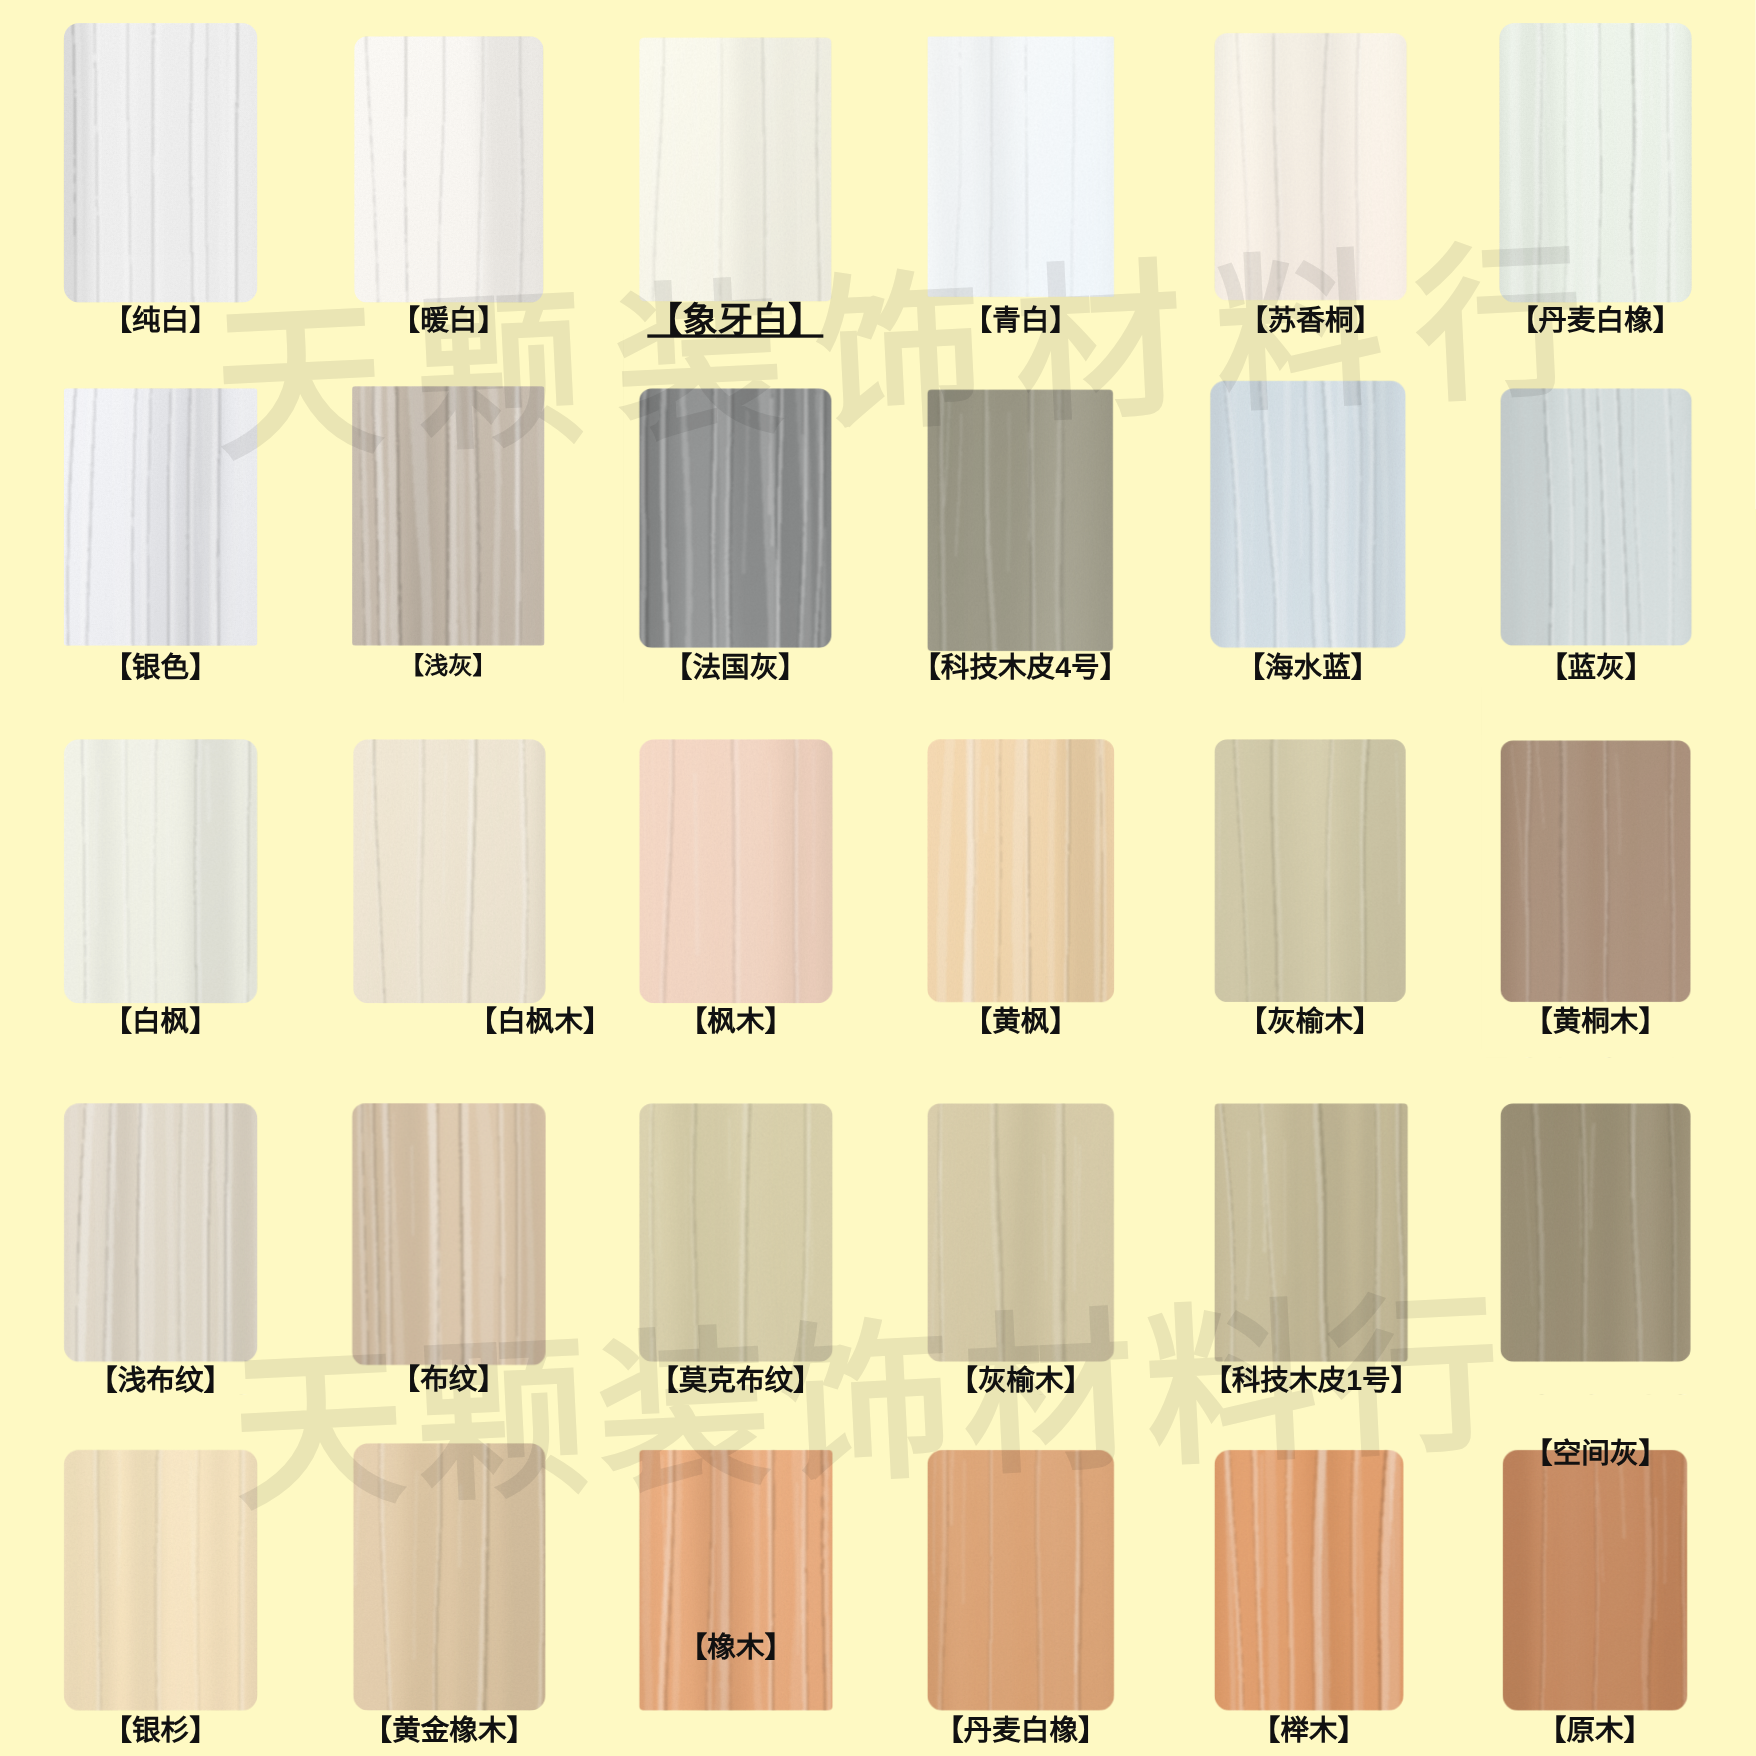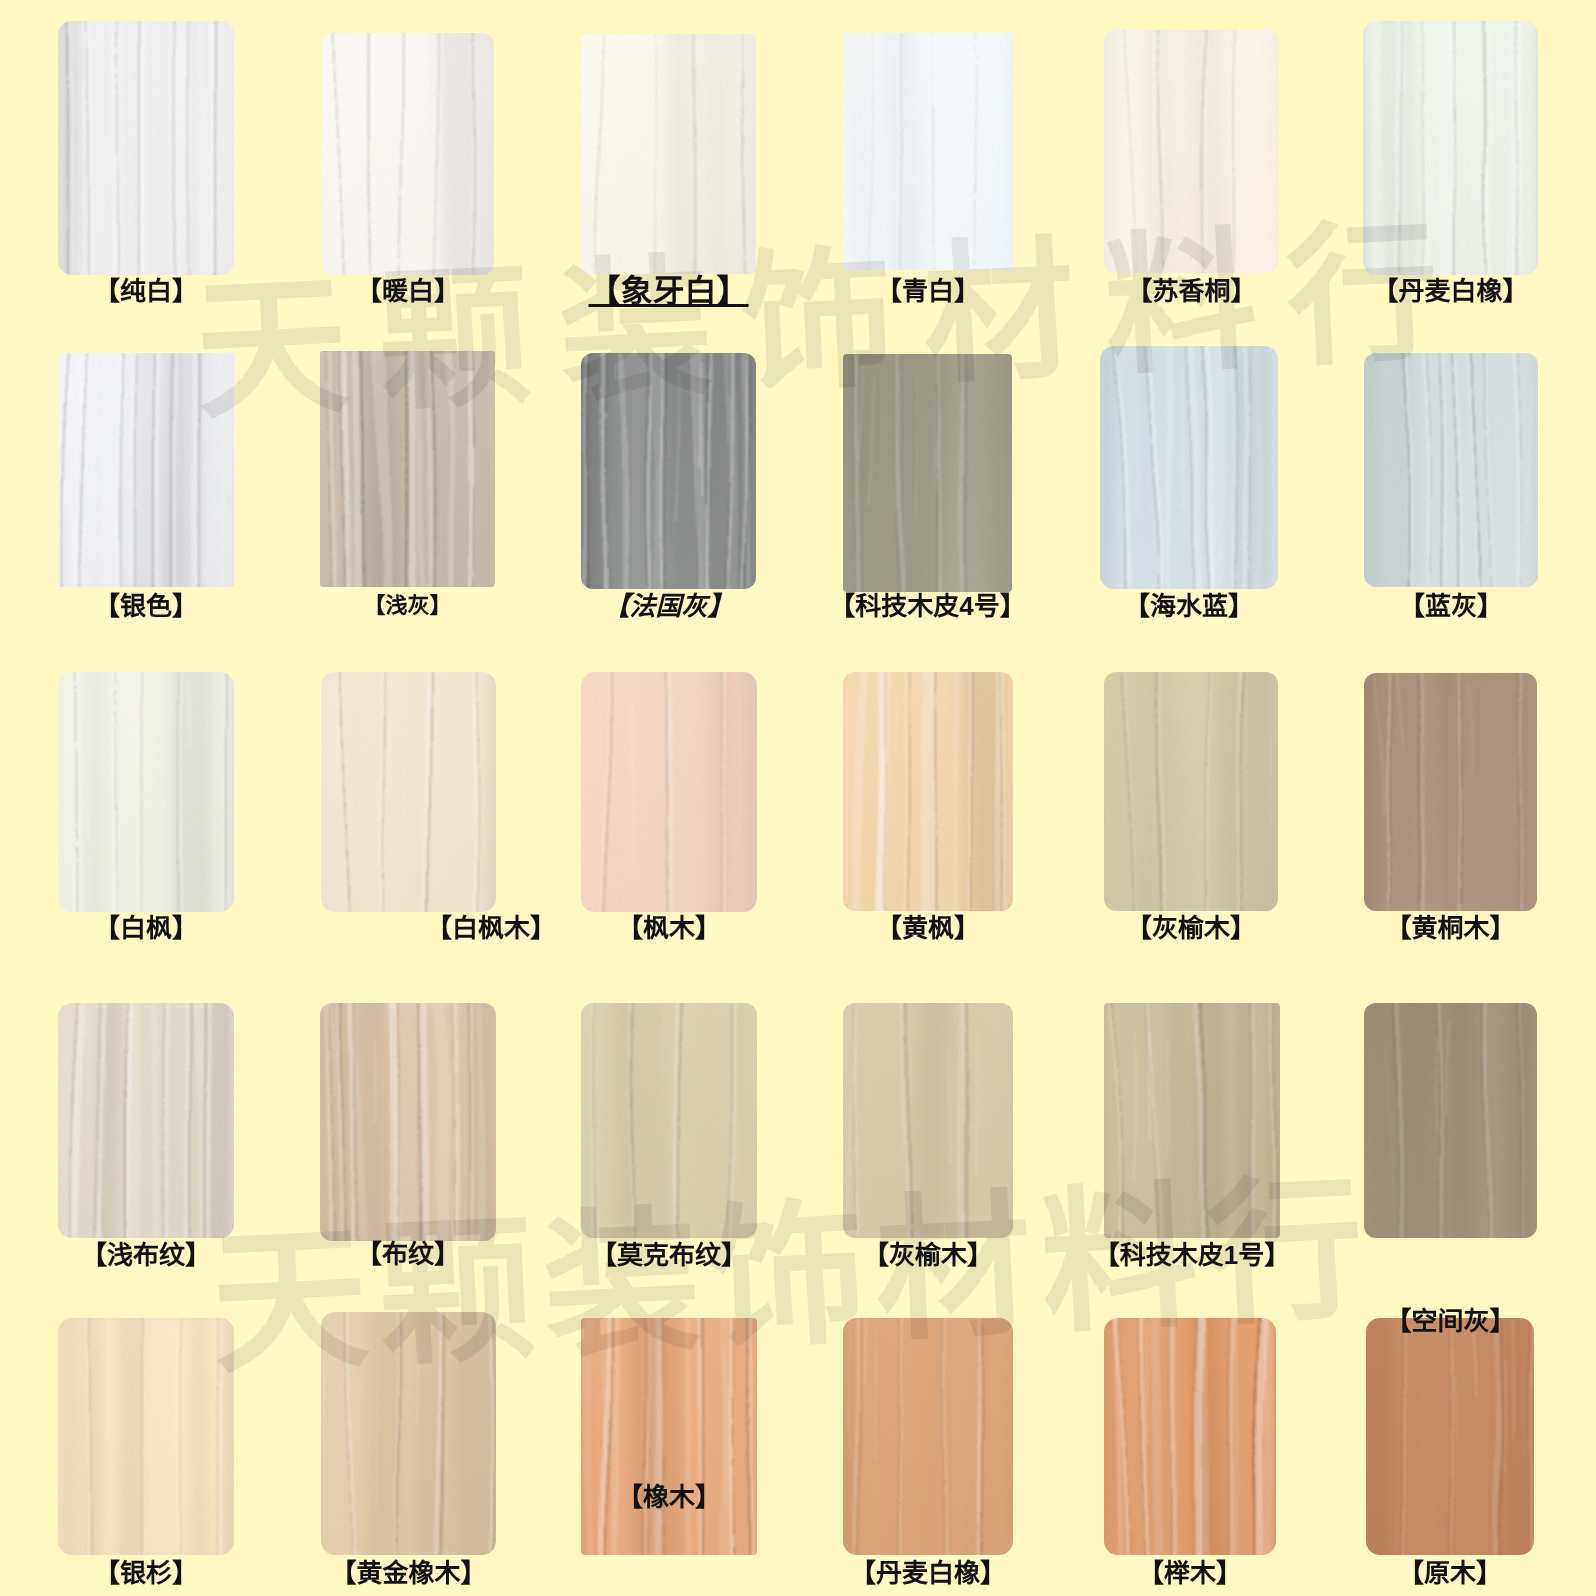--- a/index.html
+++ b/index.html
@@ -718,21 +718,21 @@
               <rect x="144.5" y="43.6" width="3.0" height="81.0" fill="#fff" opacity="0.50"></rect>
               <rect x="97.0" y="20.3" width="2.4" height="153.3" fill="#fff" opacity="0.45"></rect>
               <rect x="158.3" y="4.6" width="1.3" height="144.4" fill="#fff" opacity="0.52"></rect>
               <rect x="118.2" y="10.9" width="2.6" height="107.8" fill="#fff" opacity="0.85"></rect>
             </g>
             <rect width="175" height="236" filter="url(#cloth)" opacity="0.035"></rect>
             <rect width="175" height="236" filter="url(#grain)" opacity="0.045"></rect>
           </g>
         </svg>
       </div>
-      <div class="lbl" style="left:521px;top:593px;width:295px;font-size:26px;line-height:26px;font-style:italic;">【法国灰】</div>
+      <div class="lbl" style="left:521px;top:593px;width:295px;font-size:26px;line-height:26px;">【法国灰】</div>
     </div>
 <div class="cell">
       <div class="swatch" style="left:843px;top:354px;width:169px;height:238px;" title="科技木皮4号">
         <span class="sr" aria-hidden="true">#a19e8d</span>
         <svg viewBox="0 0 169 238" preserveAspectRatio="none" overflow="visible">
           <defs>
             <mask id="mk9" maskUnits="userSpaceOnUse" x="-4" y="-4" width="177" height="246">
               <rect x="0" y="0" width="169" height="238" rx="4" ry="4" fill="#fff"></rect>
             </mask>
           </defs>

